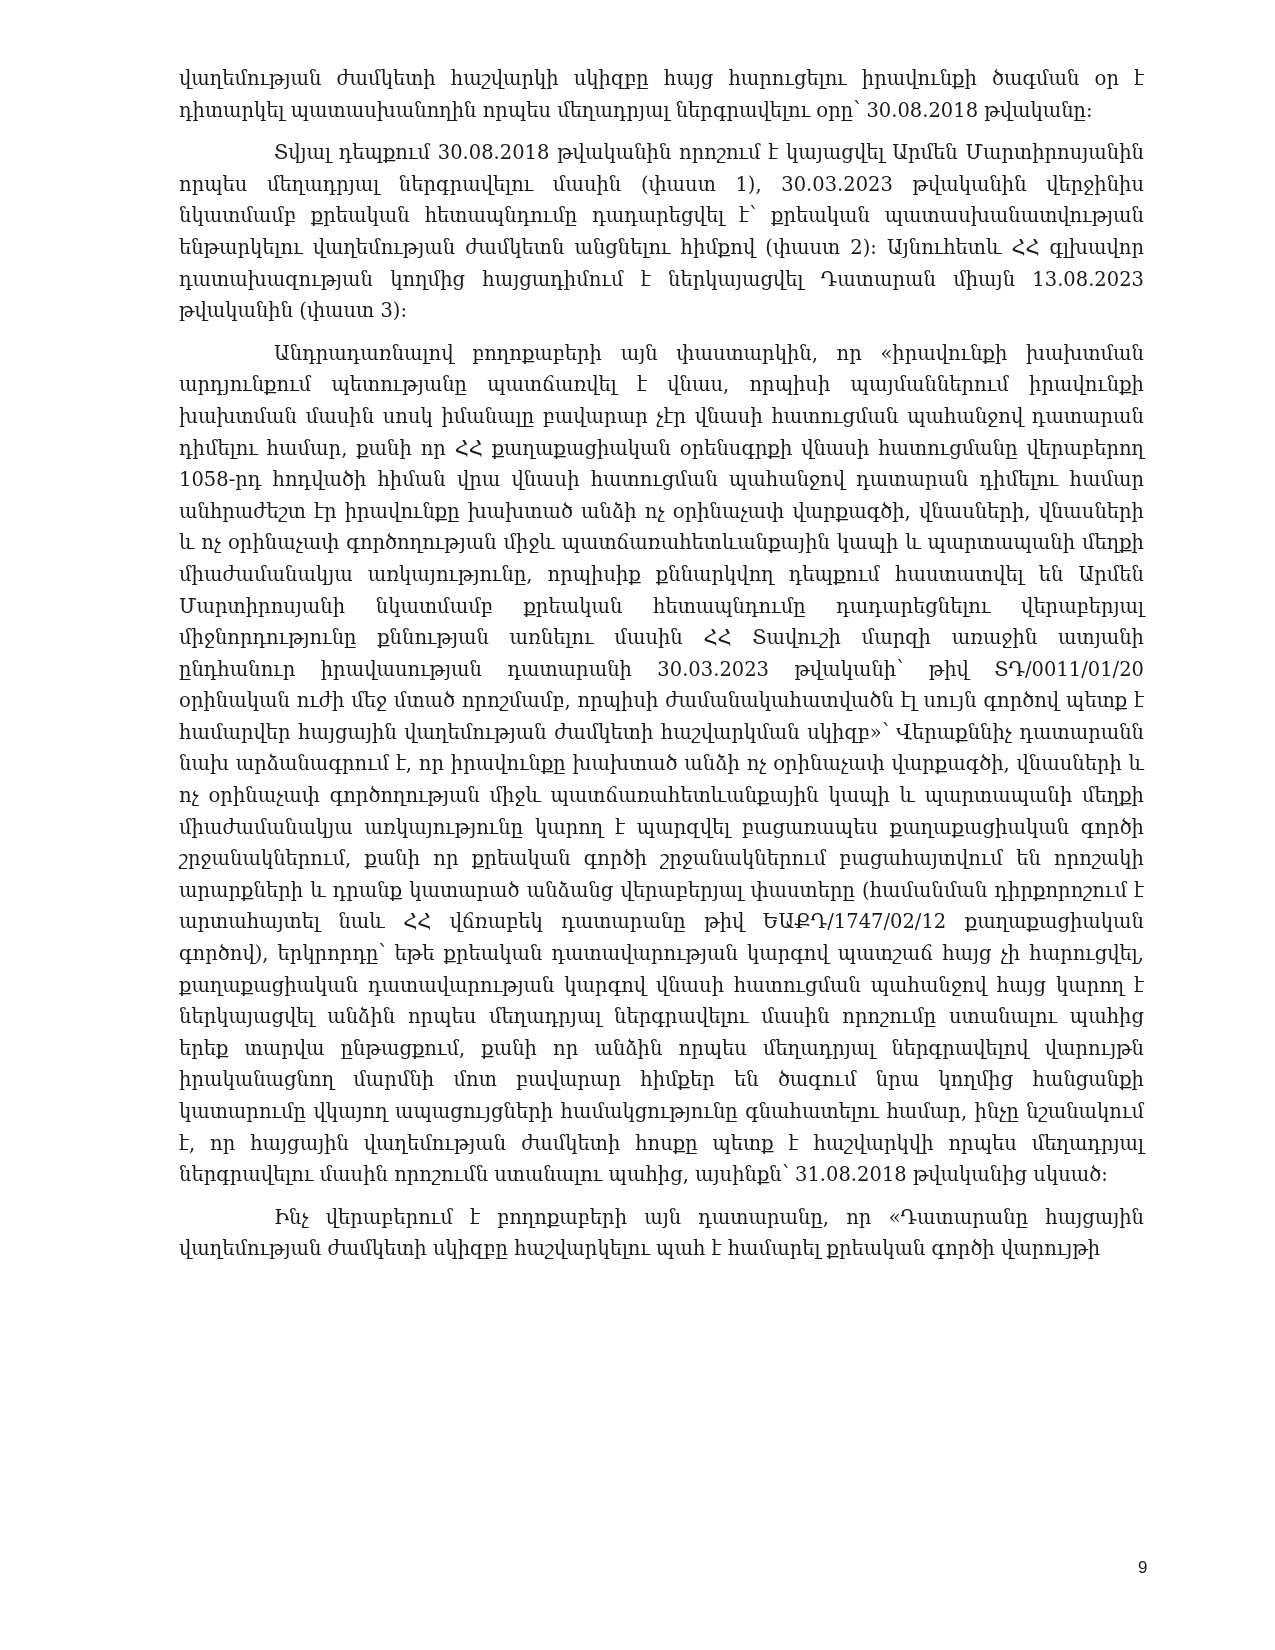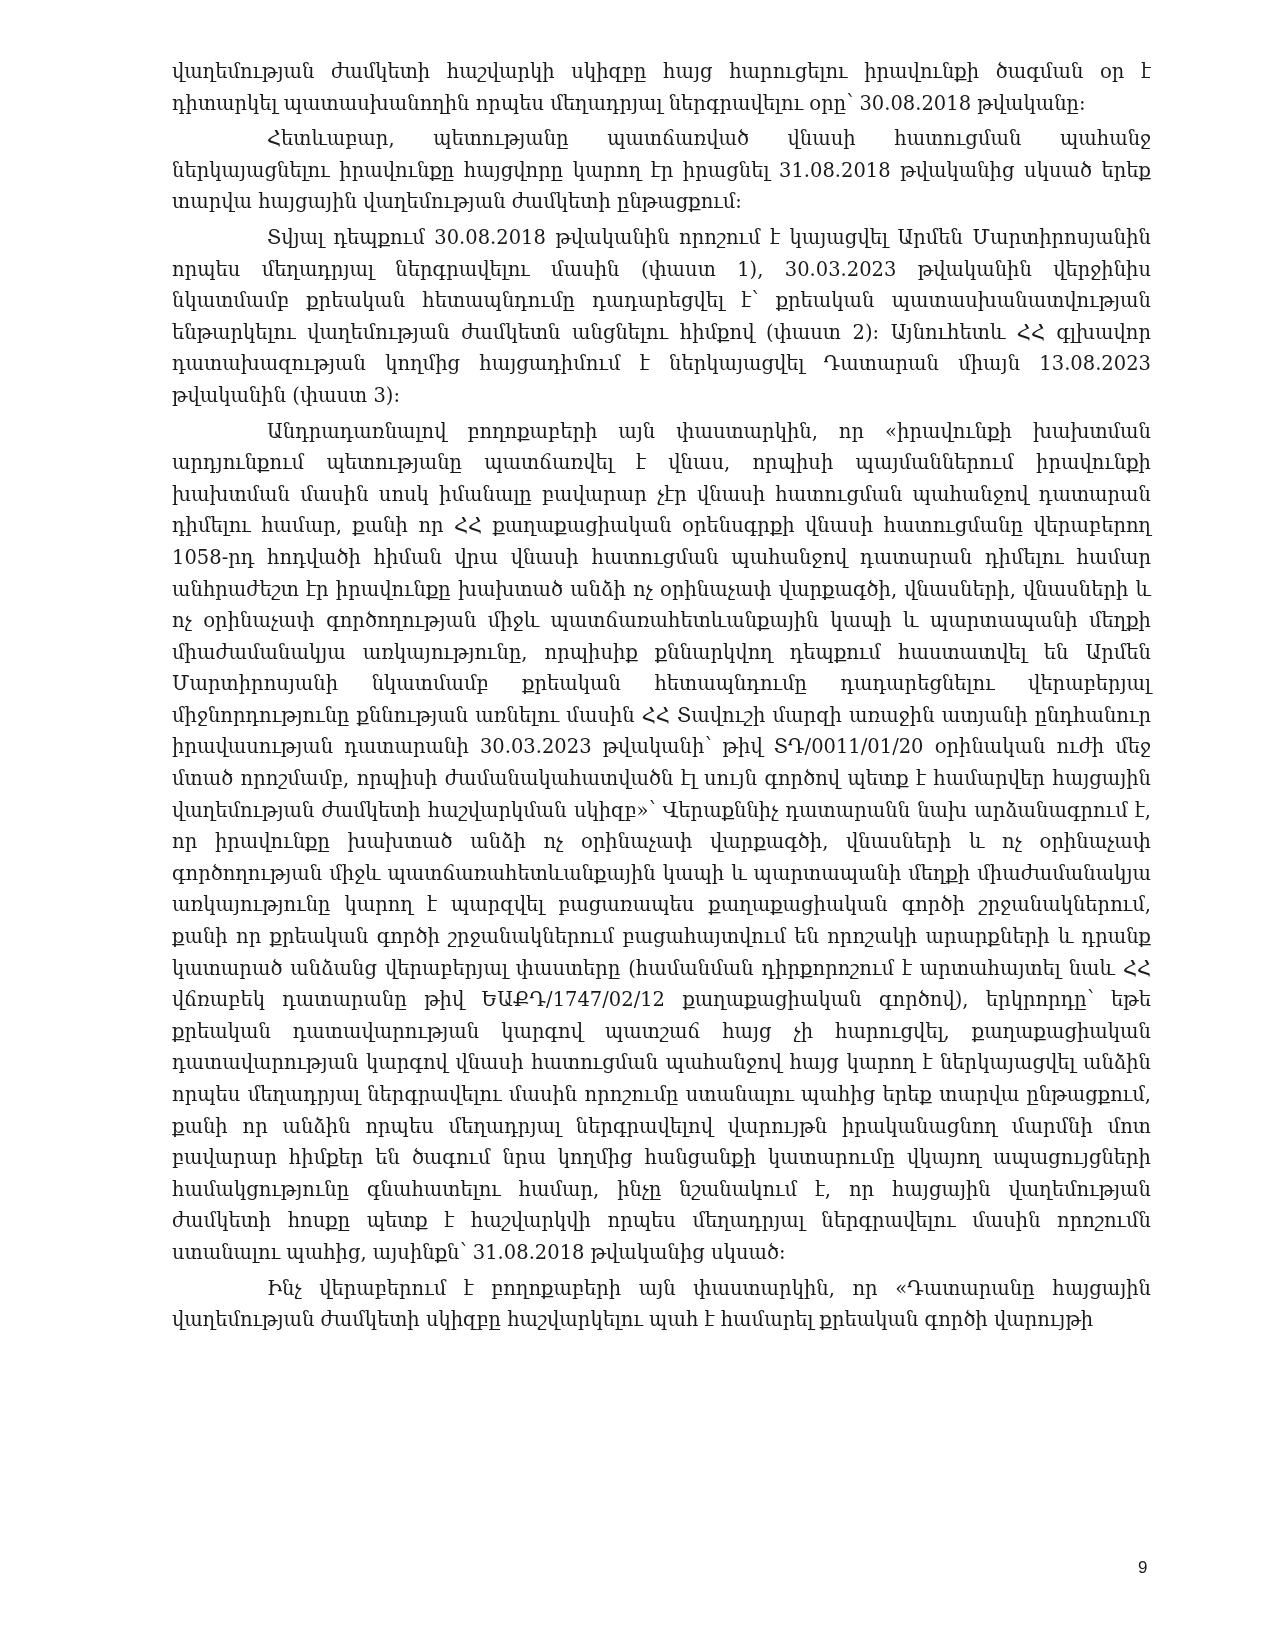--- a/index.html
+++ b/index.html
@@ -3,38 +3,37 @@
 <meta charset="utf-8">
 <style>
   html, body { margin: 0; padding: 0; background: #ffffff; }
   body { width: 1275px; height: 1650px; position: relative; overflow: hidden; }
   .page {
     position: absolute; left: 168px; top: 52px; width: 987px;
     font-family: "DejaVu Serif", "Liberation Serif", serif;
     font-size: 19.5px; line-height: 31.6px; color: #1a1a1a;
     text-align: justify;
   }
-  .para { margin: 4px; }
+  .para { margin: 11px; }
   .para.indent { text-indent: 95px; }
   .it { }
   .page-number {
     position: absolute; left: 1138px; top: 1558px;
     font-family: "Liberation Sans", "DejaVu Sans", sans-serif;
     font-size: 17px; color: #1a1a1a;
   }
 </style>
 </head>
 <body>
 
 <div class="page">
   <p class="para"><span>վաղեմության ժամկետի հաշվարկի սկիզբը հայց հարուցելու իրավունքի ծագման օր է դիտարկել պատասխանողին որպես մեղադրյալ ներգրավելու օրը՝ 30.08.2018 թվականը:</span></p>
 
-  <p class="para indent"><span>Հետևաբար, պետությանը պատճառված վնասի հատուցման պահանջ ներկայացնելու իրավունքը հայցվորը կարող էր իրացնել 31.08.2018 թվականից սկսած երեք տարվա հայցային վաղեմության ժամկետի ընթացքում:</span></p>
 
 
   <p class="para indent"><span>Տվյալ դեպքում 30.08.2018 թվականին որոշում է կայացվել Արմեն Մարտիրոսյանին որպես մեղադրյալ ներգրավելու մասին </span><span class="it">(փաստ 1)</span><span>, 30.03.2023 թվականին վերջինիս նկատմամբ քրեական հետապնդումը դադարեցվել է՝ քրեական պատասխանատվության ենթարկելու վաղեմության ժամկետն անցնելու հիմքով (</span><span class="it">փաստ 2):</span><span> Այնուհետև ՀՀ գլխավոր դատախազության կողմից հայցադիմում է ներկայացվել Դատարան միայն 13.08.2023 թվականին </span><span class="it">(փաստ 3):</span></p>
 
   <p class="para indent"><span>Անդրադառնալով բողոքաբերի այն փաստարկին, որ </span><span class="it">«իրավունքի խախտման արդյունքում պետությանը պատճառվել է վնաս, որպիսի պայմաններում իրավունքի խախտման մասին սոսկ իմանալը բավարար չէր վնասի հատուցման պահանջով դատարան դիմելու համար, քանի որ ՀՀ քաղաքացիական օրենսգրքի վնասի հատուցմանը վերաբերող 1058-րդ հոդվածի հիման վրա վնասի հատուցման պահանջով դատարան դիմելու համար անհրաժեշտ էր իրավունքը խախտած անձի ոչ օրինաչափ վարքագծի, վնասների, վնասների և ոչ օրինաչափ գործողության միջև պատճառահետևանքային կապի և պարտապանի մեղքի միաժամանակյա առկայությունը, որպիսիք քննարկվող դեպքում հաստատվել են Արմեն Մարտիրոսյանի նկատմամբ քրեական հետապնդումը դադարեցնելու վերաբերյալ միջնորդությունը քննության առնելու մասին ՀՀ Տավուշի մարզի առաջին ատյանի ընդհանուր իրավասության դատարանի 30.03.2023 թվականի՝ թիվ ՏԴ/0011/01/20 օրինական ուժի մեջ մտած որոշմամբ, որպիսի ժամանակահատվածն էլ սույն գործով պետք է համարվեր հայցային վաղեմության ժամկետի հաշվարկման սկիզբ»</span><span>՝ Վերաքննիչ դատարանն նախ արձանագրում է, որ իրավունքը խախտած անձի ոչ օրինաչափ վարքագծի, վնասների և ոչ օրինաչափ գործողության միջև պատճառահետևանքային կապի և պարտապանի մեղքի միաժամանակյա առկայությունը կարող է պարզվել բացառապես քաղաքացիական գործի շրջանակներում, քանի որ քրեական գործի շրջանակներում բացահայտվում են որոշակի արարքների և դրանք կատարած անձանց վերաբերյալ փաստերը </span><span class="it">(համանման դիրքորոշում է արտահայտել նաև ՀՀ վճռաբեկ դատարանը թիվ ԵԱՔԴ/1747/02/12 քաղաքացիական գործով)</span><span>, երկրորդը՝ եթե քրեական դատավարության կարգով պատշաճ հայց չի հարուցվել, քաղաքացիական դատավարության կարգով վնասի հատուցման պահանջով հայց կարող է ներկայացվել անձին որպես մեղադրյալ ներգրավելու մասին որոշումը ստանալու պահից երեք տարվա ընթացքում, քանի որ անձին որպես մեղադրյալ ներգրավելով վարույթն իրականացնող մարմնի մոտ բավարար հիմքեր են ծագում նրա կողմից հանցանքի կատարումը վկայող ապացույցների համակցությունը գնահատելու համար, ինչը նշանակում է, որ հայցային վաղեմության ժամկետի հոսքը պետք է հաշվարկվի որպես մեղադրյալ ներգրավելու մասին որոշումն ստանալու պահից, այսինքն՝ 31.08.2018 թվականից սկսած:</span></p>
 
-  <p class="para indent"><span>Ինչ վերաբերում է բողոքաբերի այն փաստարկին, որ </span><span class="it">«Դատարանը հայցային վաղեմության ժամկետի սկիզբը հաշվարկելու պահ է համարել քրեական գործի վարույթի</span></p>
+  <p class="para indent"><span>Ինչ վերաբերում է բողոքաբերի այն դատարանը, որ </span><span class="it">«Դատարանը հայցային վաղեմության ժամկետի սկիզբը հաշվարկելու պահ է համարել քրեական գործի վարույթի</span></p>
 </div>
 
 <div class="page-number">9</div>
 
 </body></html>

